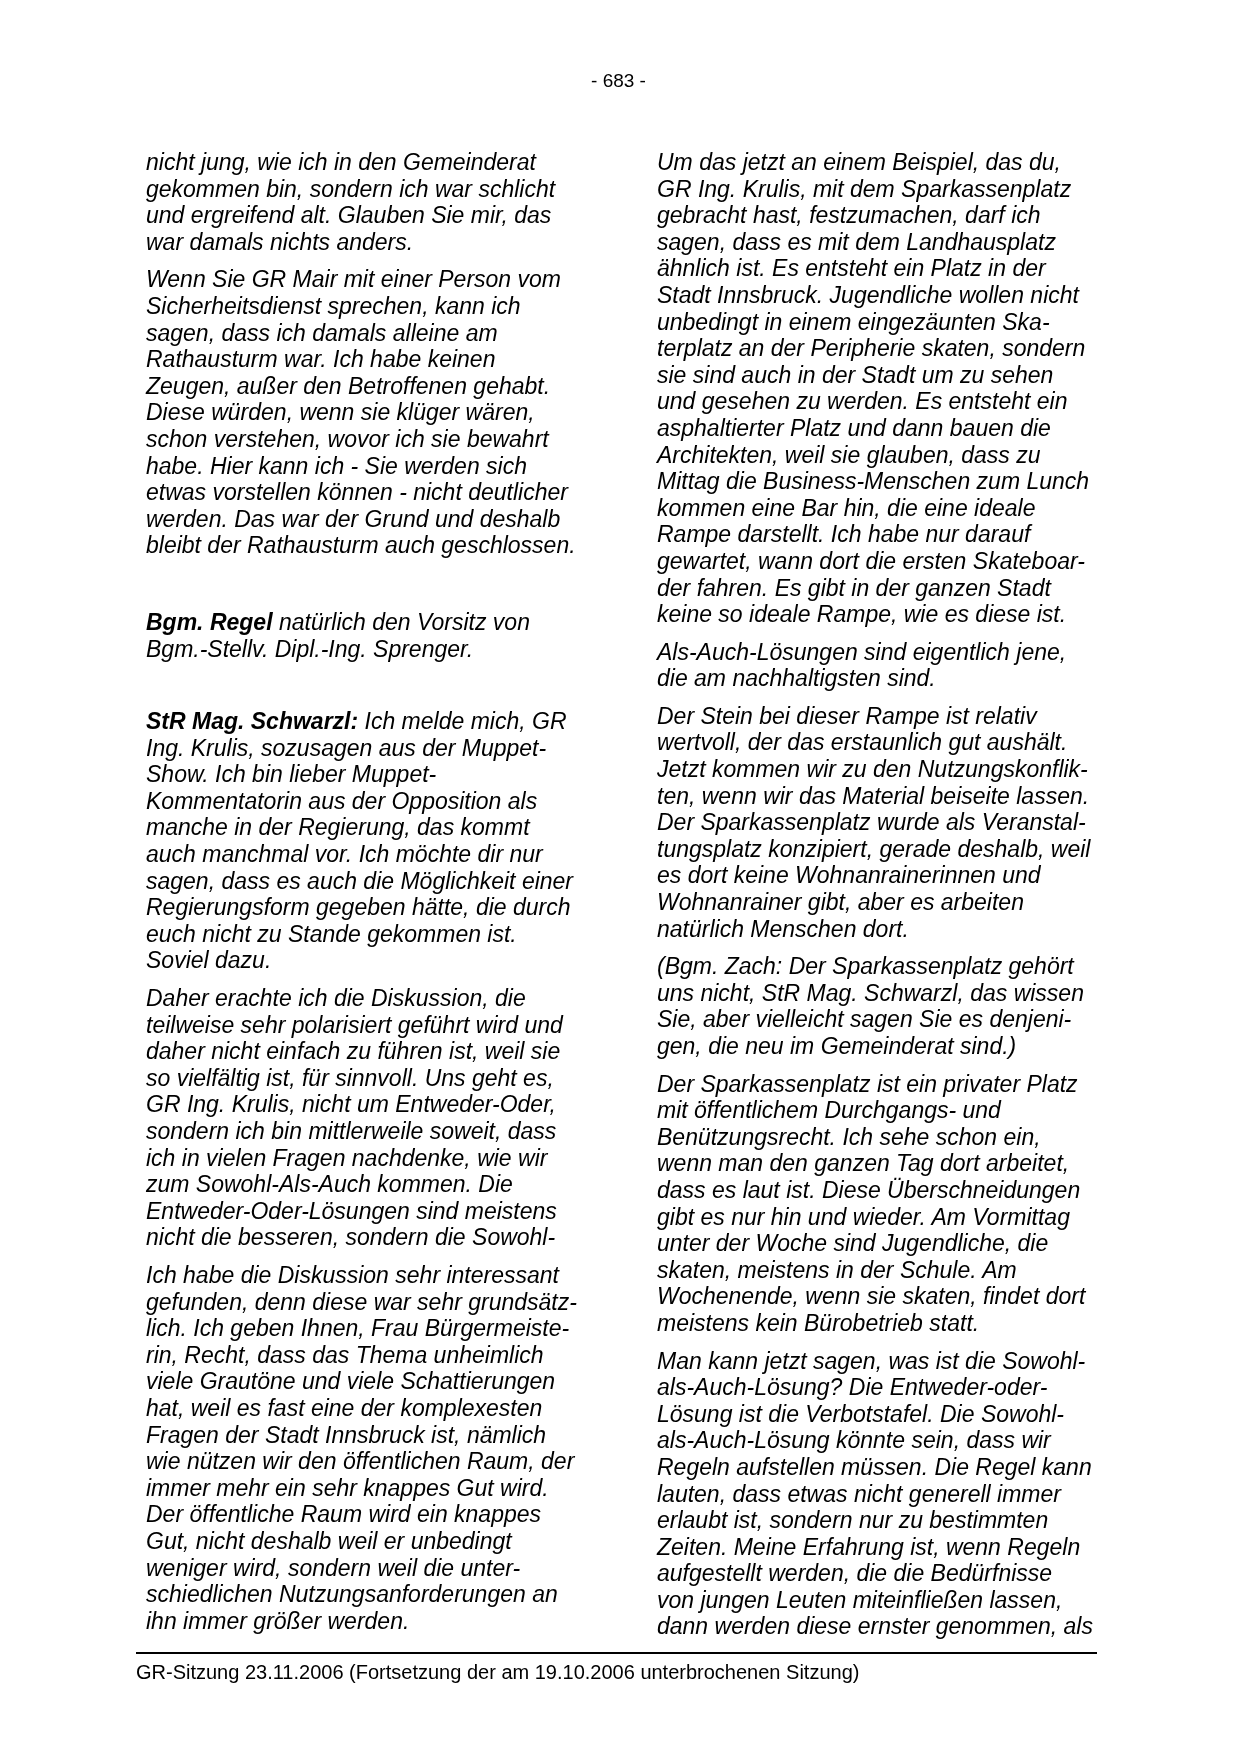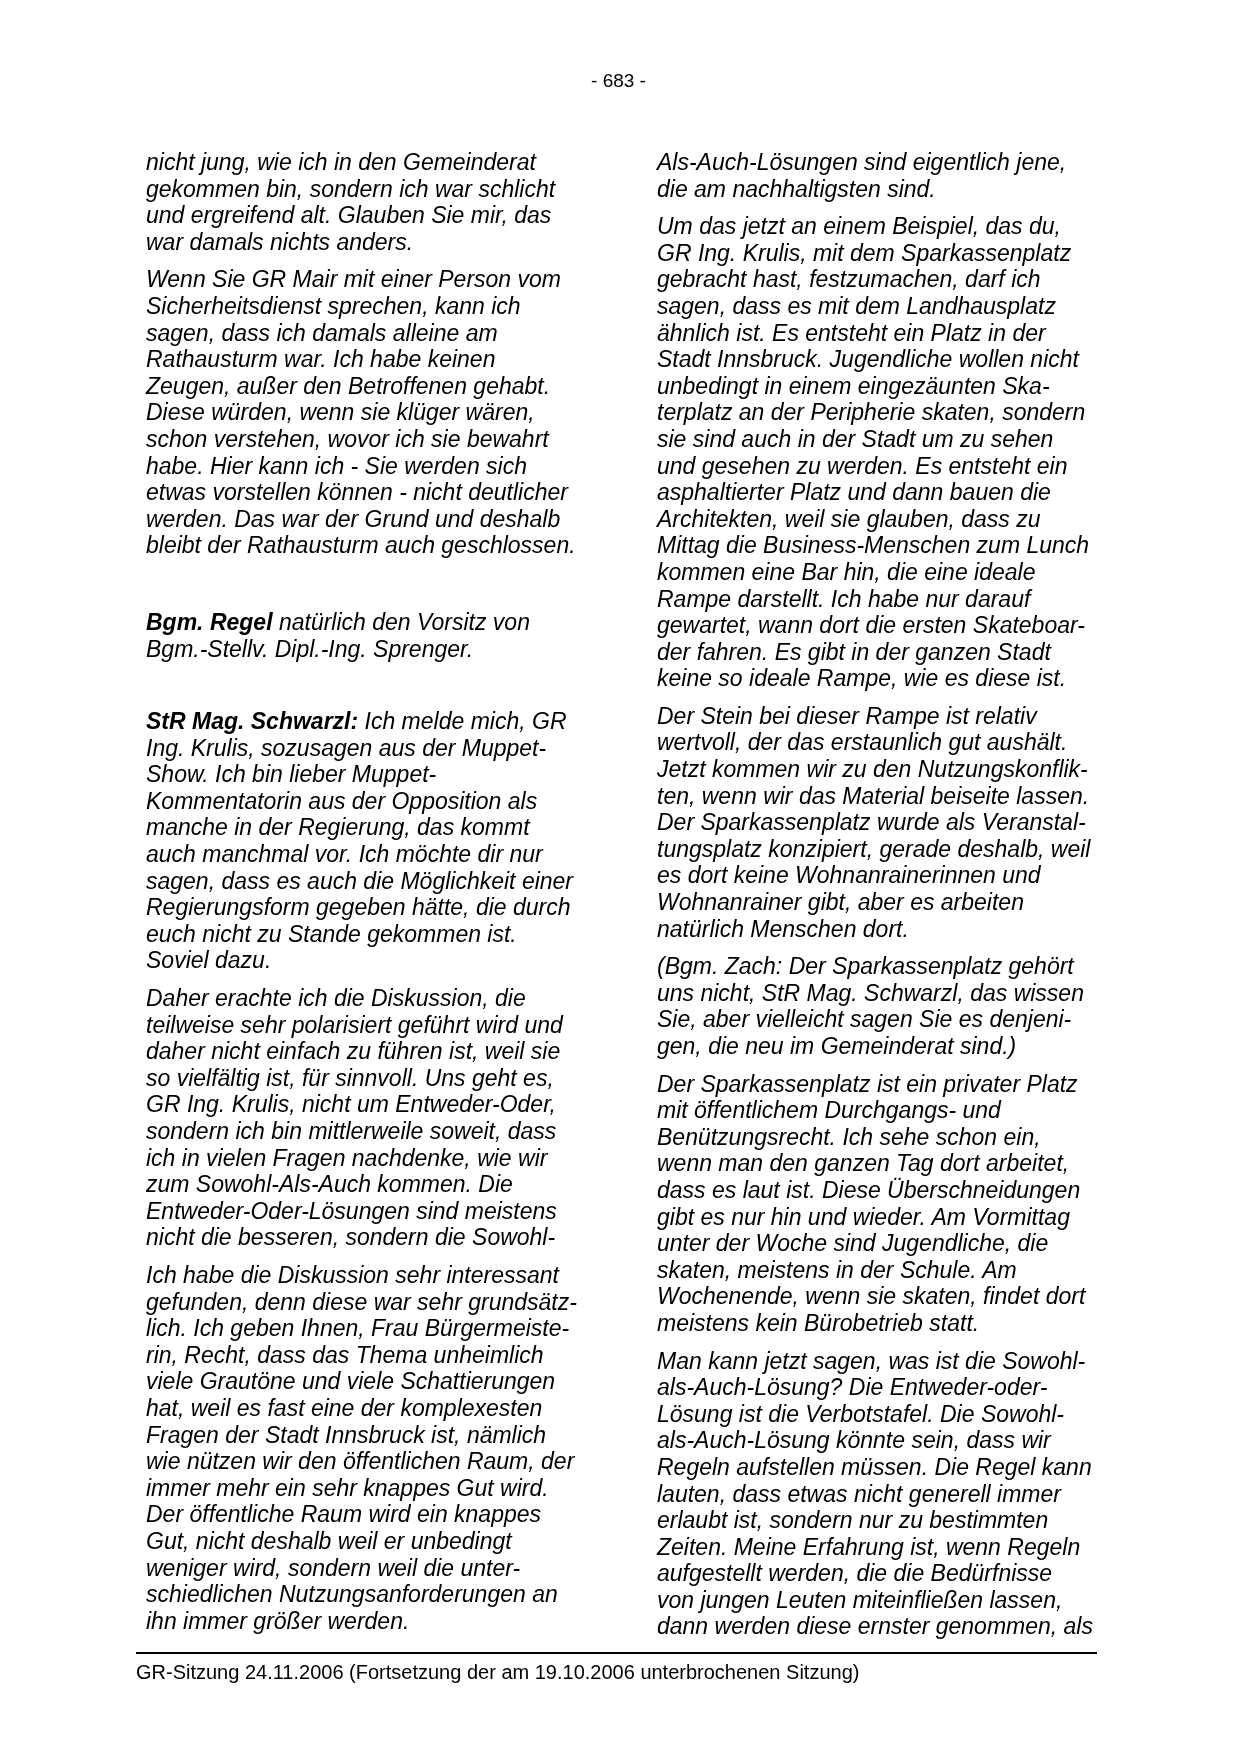--- a/index.html
+++ b/index.html
@@ -121,40 +121,40 @@
 wie nützen wir den öffentlichen Raum, der
 immer mehr ein sehr knappes Gut wird.
 Der öffentliche Raum wird ein knappes
 Gut, nicht deshalb weil er unbedingt
 weniger wird, sondern weil die unter-
 schiedlichen Nutzungsanforderungen an
 ihn immer größer werden.</span></p>
     </div>
 
     <div class="col col-right">
-      <p class="para"><b></b><span>Als-Auch-Lösungen sind eigentlich jene,
-die am nachhaltigsten sind.</span></p>
       <p class="para"><b></b><span>Um das jetzt an einem Beispiel, das du,
 GR Ing. Krulis, mit dem Sparkassenplatz
 gebracht hast, festzumachen, darf ich
 sagen, dass es mit dem Landhausplatz
 ähnlich ist. Es entsteht ein Platz in der
 Stadt Innsbruck. Jugendliche wollen nicht
 unbedingt in einem eingezäunten Ska-
 terplatz an der Peripherie skaten, sondern
 sie sind auch in der Stadt um zu sehen
 und gesehen zu werden. Es entsteht ein
 asphaltierter Platz und dann bauen die
 Architekten, weil sie glauben, dass zu
 Mittag die Business-Menschen zum Lunch
 kommen eine Bar hin, die eine ideale
 Rampe darstellt. Ich habe nur darauf
 gewartet, wann dort die ersten Skateboar-
 der fahren. Es gibt in der ganzen Stadt
 keine so ideale Rampe, wie es diese ist.</span></p>
+      <p class="para"><b></b><span>Als-Auch-Lösungen sind eigentlich jene,
+die am nachhaltigsten sind.</span></p>
       <p class="para"><b></b><span>Der Stein bei dieser Rampe ist relativ
 wertvoll, der das erstaunlich gut aushält.
 Jetzt kommen wir zu den Nutzungskonflik-
 ten, wenn wir das Material beiseite lassen.
 Der Sparkassenplatz wurde als Veranstal-
 tungsplatz konzipiert, gerade deshalb, weil
 es dort keine Wohnanrainerinnen und
 Wohnanrainer gibt, aber es arbeiten
 natürlich Menschen dort.</span></p>
       <p class="para"><b></b><span>(Bgm. Zach: Der Sparkassenplatz gehört
@@ -181,16 +181,16 @@
 Zeiten. Meine Erfahrung ist, wenn Regeln
 aufgestellt werden, die die Bedürfnisse
 von jungen Leuten miteinfließen lassen,
 dann werden diese ernster genommen, als</span></p>
     </div>
 
   </div>
 
   <div class="footer">
     <div class="footer-divider"></div>
-    <div class="footer-text">GR-Sitzung 24.11.2006 (Fortsetzung der am 19.10.2006 unterbrochenen Sitzung)</div>
+    <div class="footer-text">GR-Sitzung 23.11.2006 (Fortsetzung der am 19.10.2006 unterbrochenen Sitzung)</div>
   </div>
 
 </div>
 
 </body></html>

